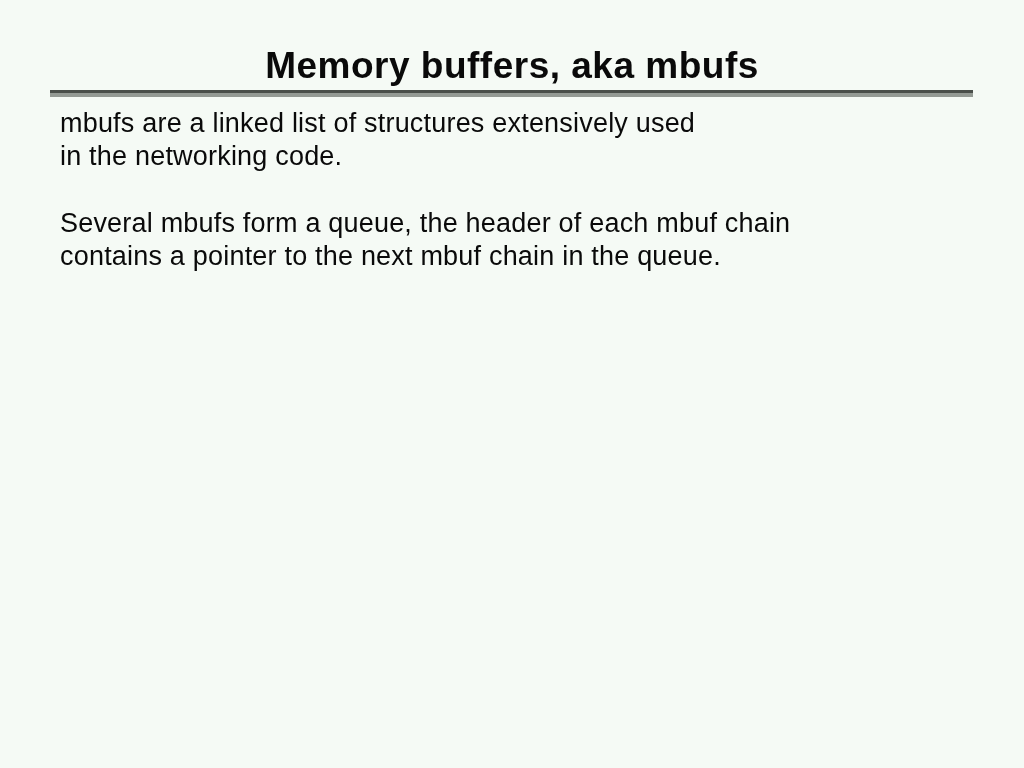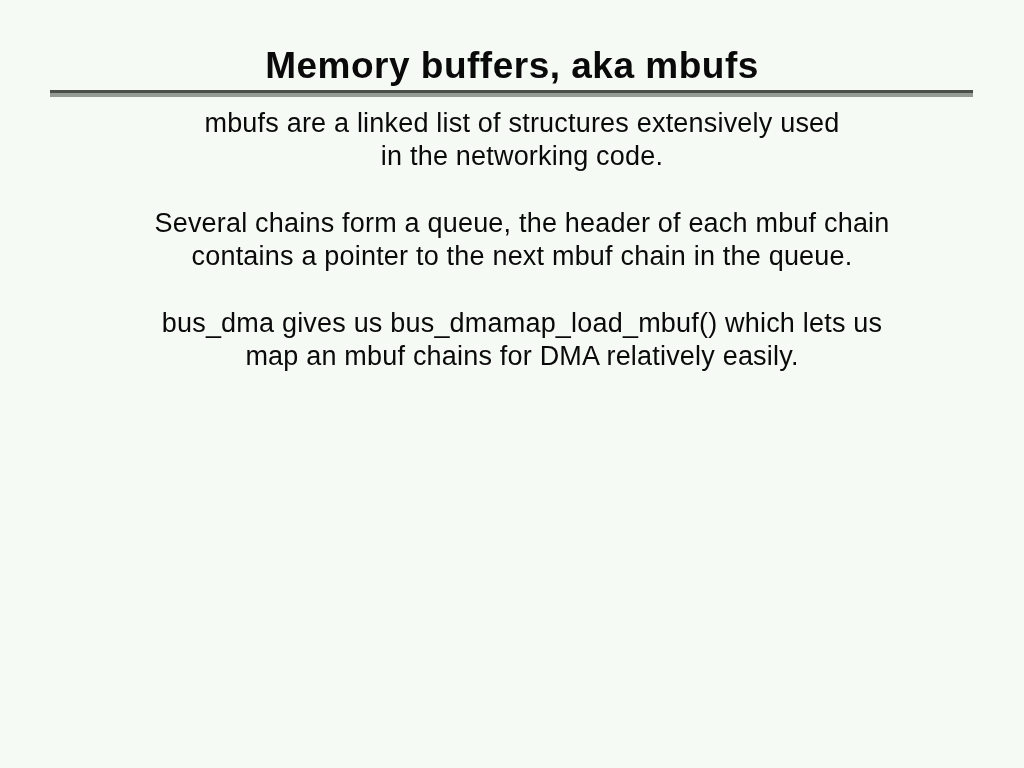--- a/index.html
+++ b/index.html
@@ -44,30 +44,27 @@
   }
   .slide-body {
     margin: 10px 40px 0 60px;
     font-size: 27px;
     line-height: 33px;
     letter-spacing: 0.2px;
   }
   .slide-body p {
     margin: 0 0 34px 0;
     white-space: pre-line; 
-    text-align: center;
   }
 </style>
 </head>
 <body style="--bg: #f5faf5; --fg: #0a0a0a; --rule-top: #4a4f4a; --rule-bottom: #949a94;">
 
 <div class="slide">
   <h1 class="slide-title">Memory buffers, aka mbufs</h1>
   <div class="title-divider"></div>
   <div class="slide-body">
       <p>mbufs are a linked list of structures extensively used
 in the networking code.</p>
-      <p>Several chains form a queue, the header of each mbuf chain
+      <p>Several mbufs form a queue, the header of each mbuf chain
 contains a pointer to the next mbuf chain in the queue.</p>
-      <p>bus_dma gives us bus_dmamap_load_mbuf() which lets us
-map an mbuf chains for DMA relatively easily.</p>
     </div>
 </div>
 
 </body></html>

